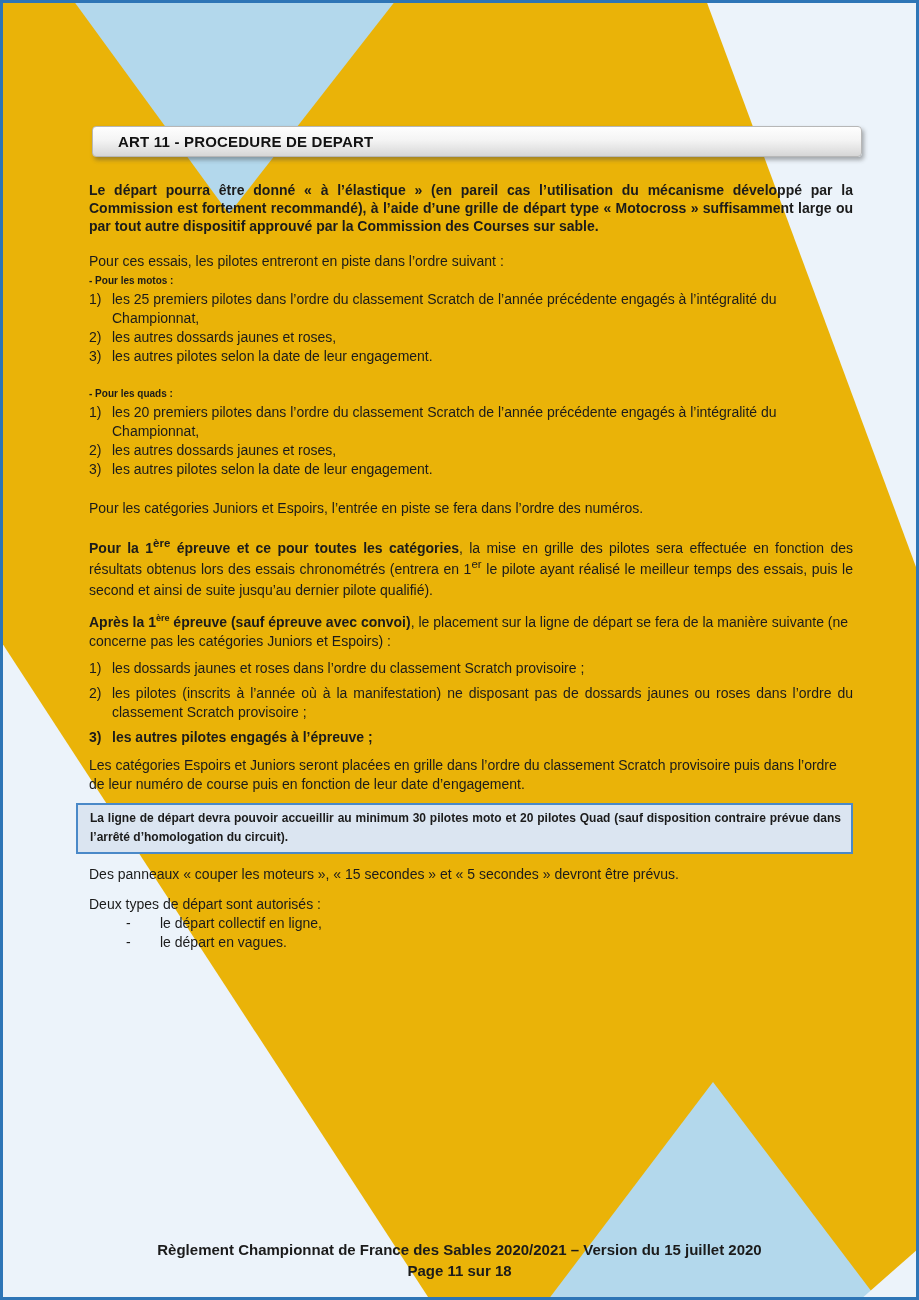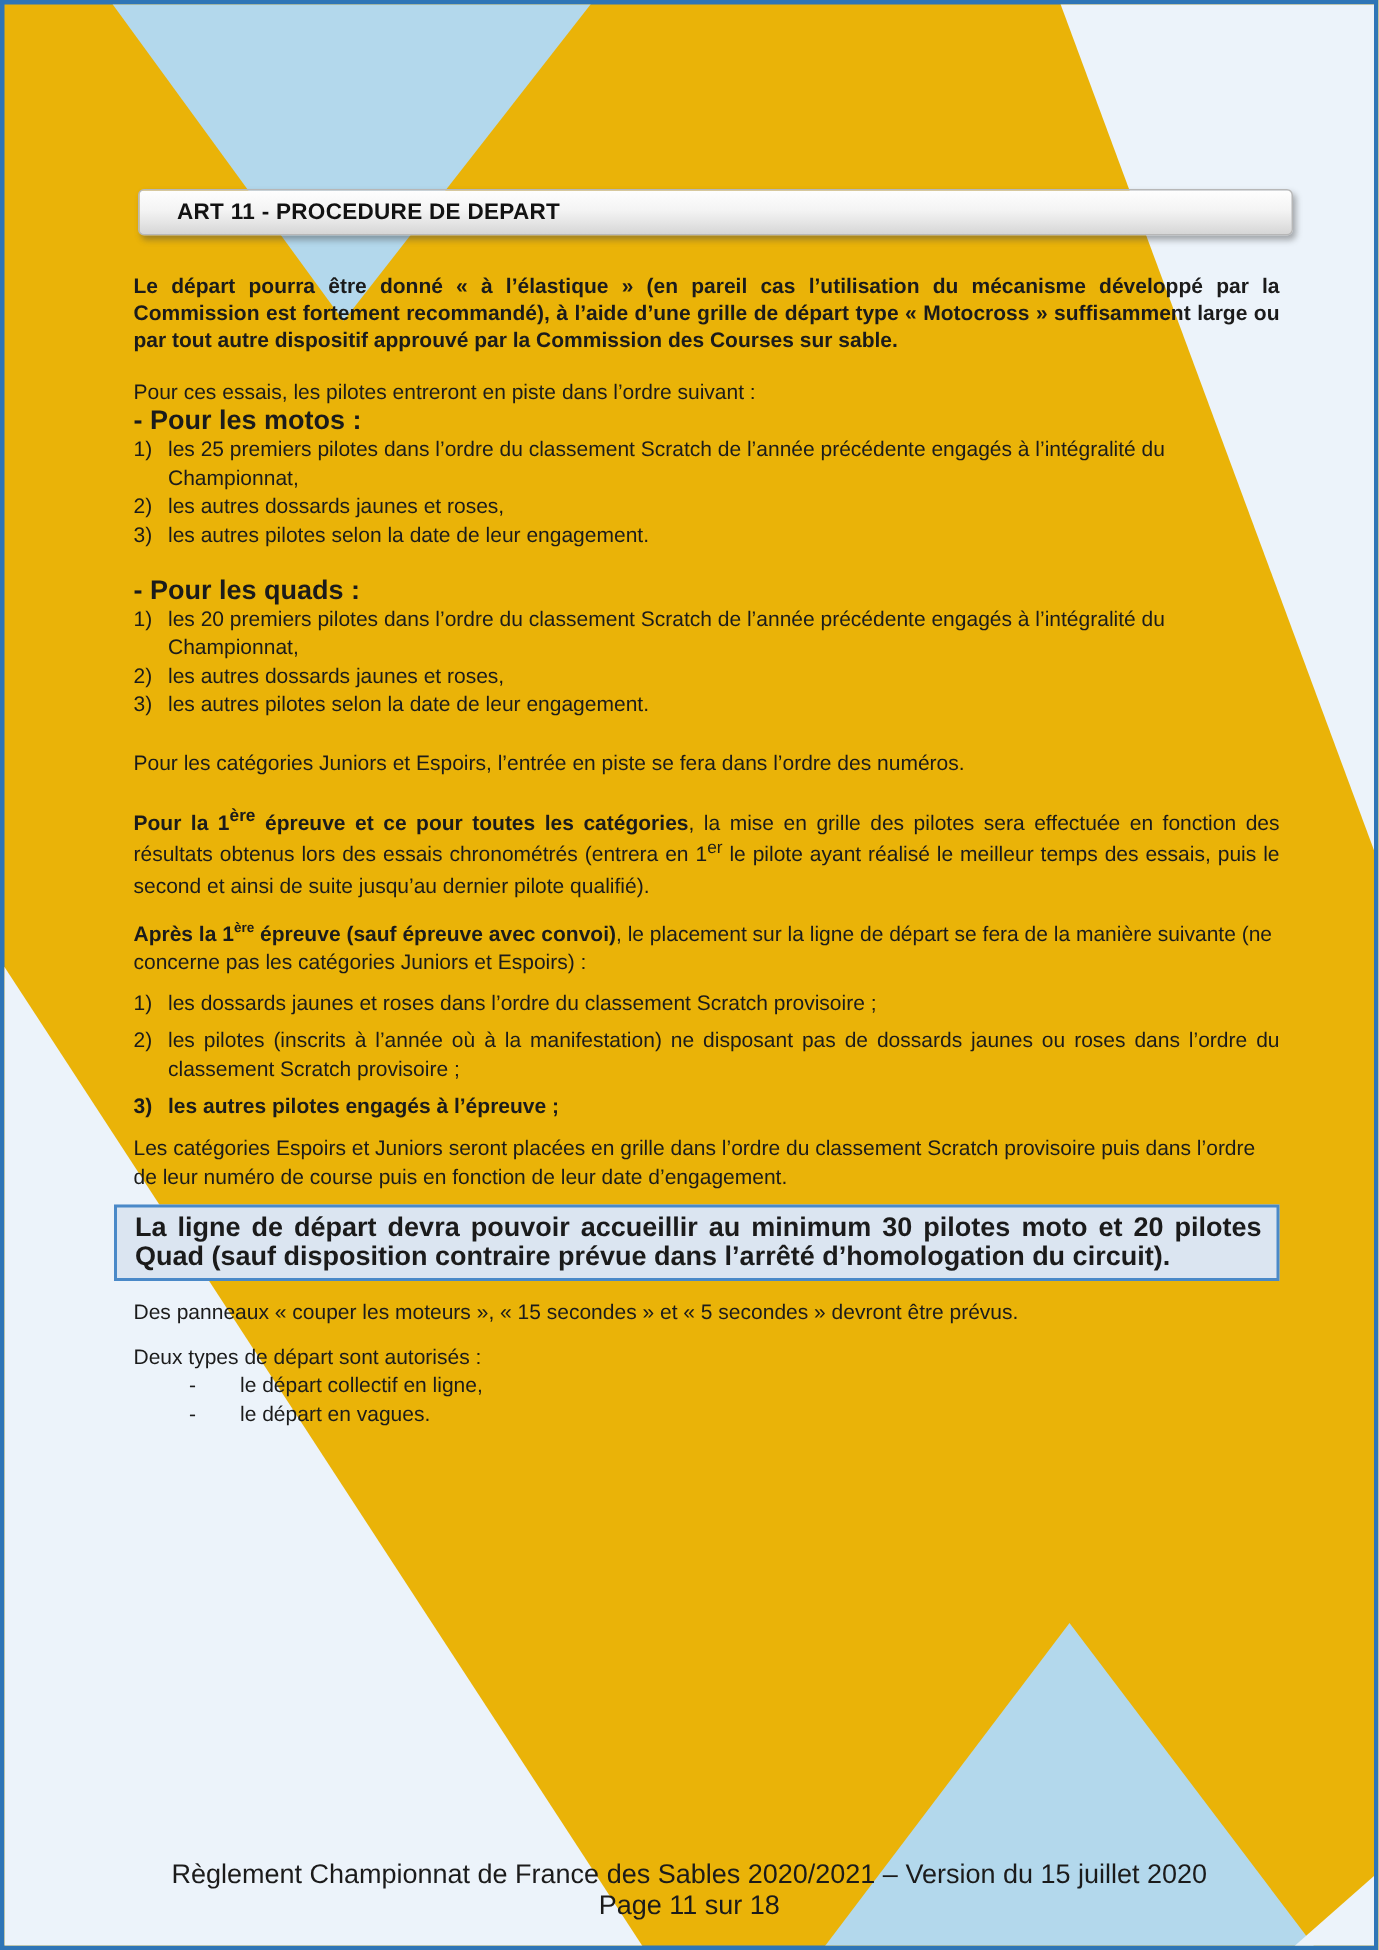--- a/index.html
+++ b/index.html
@@ -26,21 +26,21 @@
     box-shadow:2px 3px 4px rgba(70,70,70,0.45);
     display:flex; align-items:center;
     padding-left:25px;
   }
   .title-bar .t { font-weight:bold; font-size:15px; color:#121212; letter-spacing:0.2px; }
 
   p { margin:0; font-size:14px; line-height:19px; }
   .p-intro { margin-top:19px; line-height:21px; }
   .p-elastic { margin-top:24px; line-height:18px; font-weight:bold; text-align:justify; }
   .p-essais { margin-top:17px; }
-  .lst-label { font-weight:bold; font-size:18px; line-height:19px; }
+  .lst-label { font-weight:bold; font-size:10px; line-height:19px; }
   .quads-label { margin-top:18px; }
 
   .numlist .item { display:flex; font-size:14px; line-height:19px; }
   .numlist .num { flex:none; width:23px; }
   .numlist .txt { flex:1; }
   .placement { margin-top:8px; }
   .placement .item { margin-bottom:6px; }
   .placement .txt { text-align:justify; }
   .placement .item.bold { font-weight:bold; }
 
@@ -55,30 +55,30 @@
   sup.s { font-size:9px; vertical-align:super; line-height:0; }
   sup.s-lg { font-size:11.5px; vertical-align:super; line-height:0; }
 
   .notice-box {
     margin:9px 0 0 -13px;
     width:777px;
     box-sizing:border-box;
     border:2px solid #4a89c8;
     background:#dbe5f1;
     padding:4px 10px 5px 12px;
-    font-weight:bold; font-size:18px; line-height:19px;
+    font-weight:bold; font-size:12px; line-height:19px;
     text-align:justify;
   }
 
   .dashlist .item { display:flex; margin-left:37px; font-size:14px; line-height:19px; }
   .dashlist .dash { flex:none; width:34px; }
 
   .footer {
     position:absolute; left:0; right:0; top:1236px;
-    text-align:center; font-weight:normal; font-size:18px; line-height:21px;
+    text-align:center; font-weight:bold; font-size:15px; line-height:21px;
     z-index:2;
   }
 </style>
 </head>
 <body>
 
 <div class="page">
 
   <svg class="bg" viewBox="0 0 919 1300" xmlns="http://www.w3.org/2000/svg">
     <polygon points="706,0 919,0 919,575" fill="#ecf3fa"></polygon>

